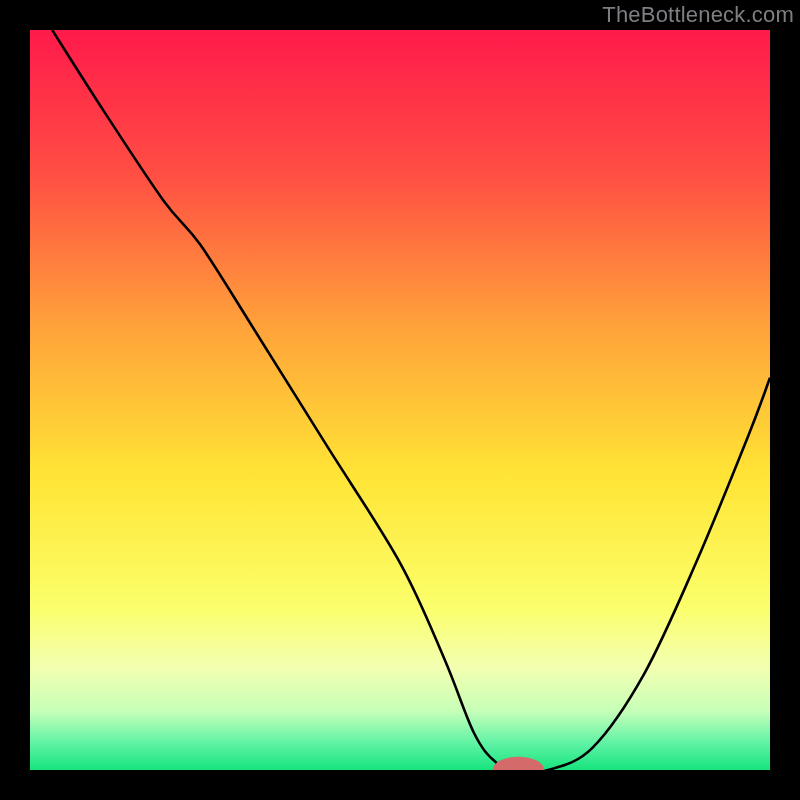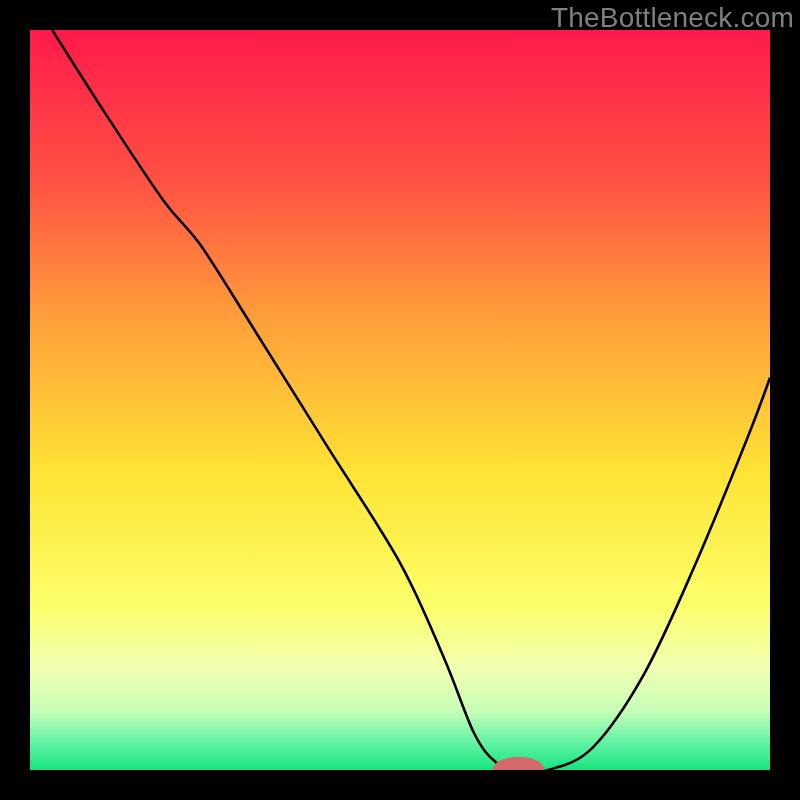--- a/index.html
+++ b/index.html
@@ -15,21 +15,21 @@
     width: 800px;
     height: 800px;
     position: relative;
     background: #000;
   }
   .attribution {
     position: absolute;
     top: 2px;
     right: 6px;
     color: #7d7f82;
-    font-size: 28px;
+    font-size: 22px;
     font-weight: 500;
     letter-spacing: 0.2px;
     user-select: none;
   }
   .chart-frame {
     position: absolute;
     left: 30px;
     top: 30px;
     width: 740px;
     height: 740px;

